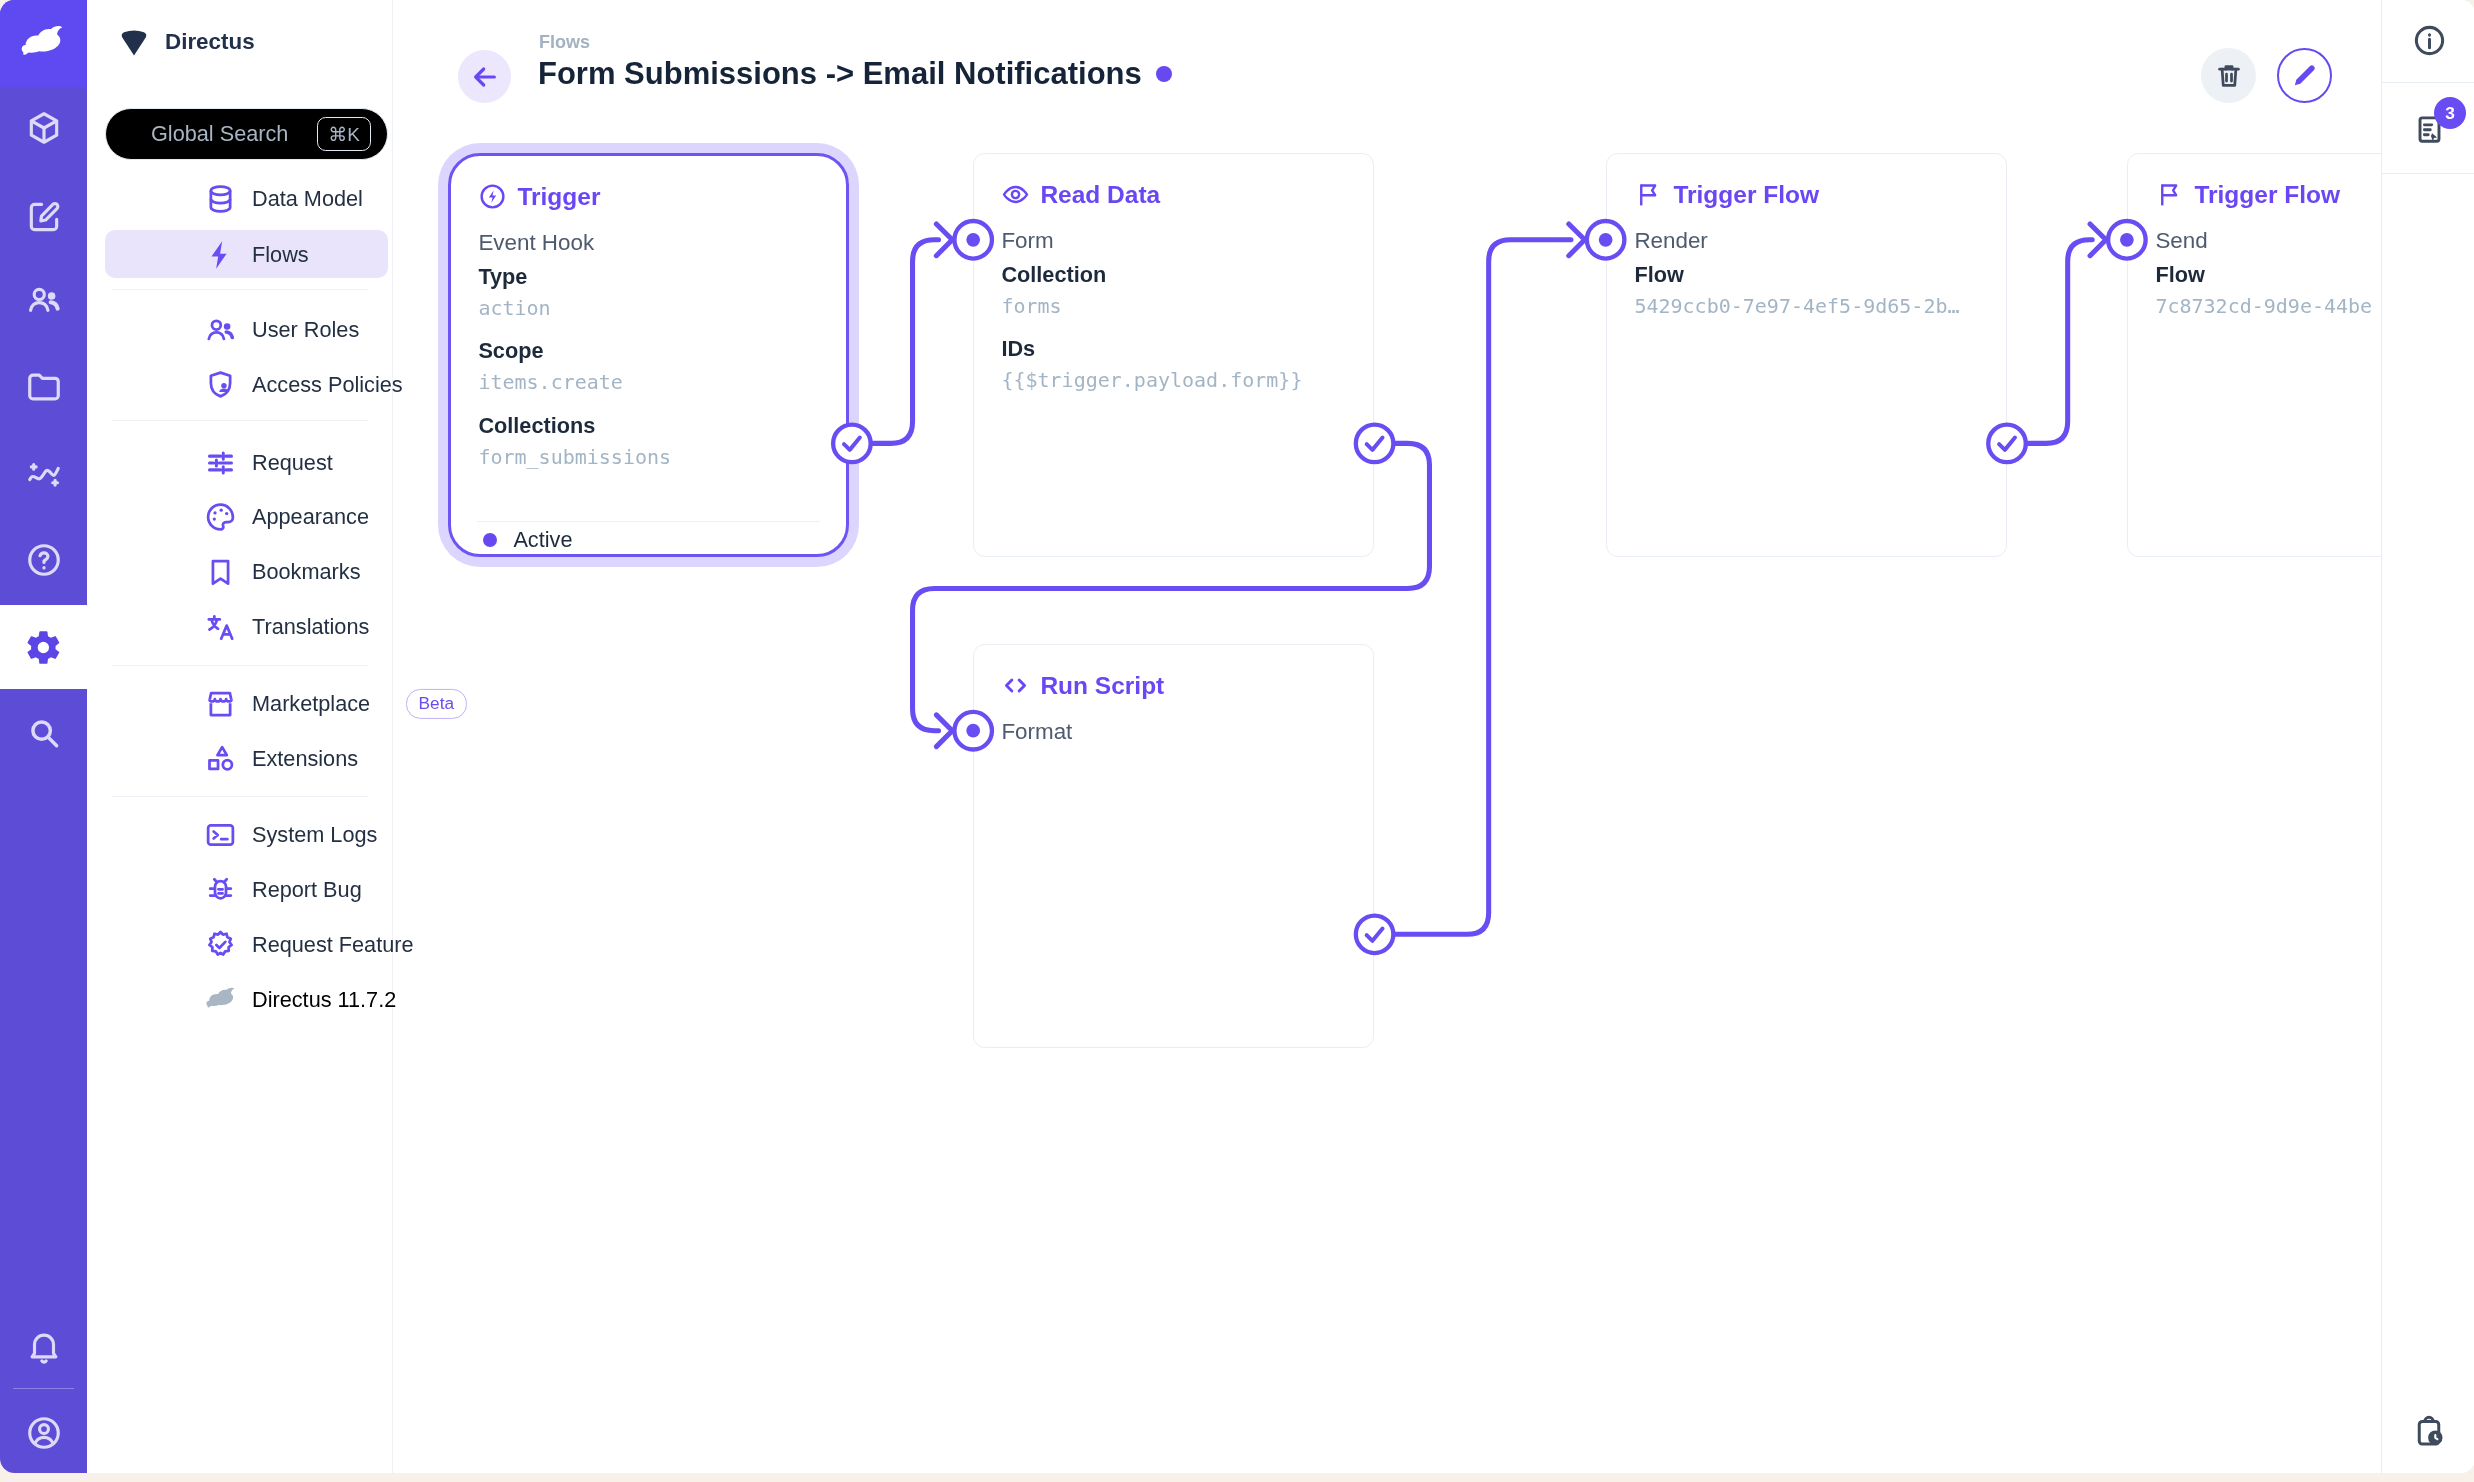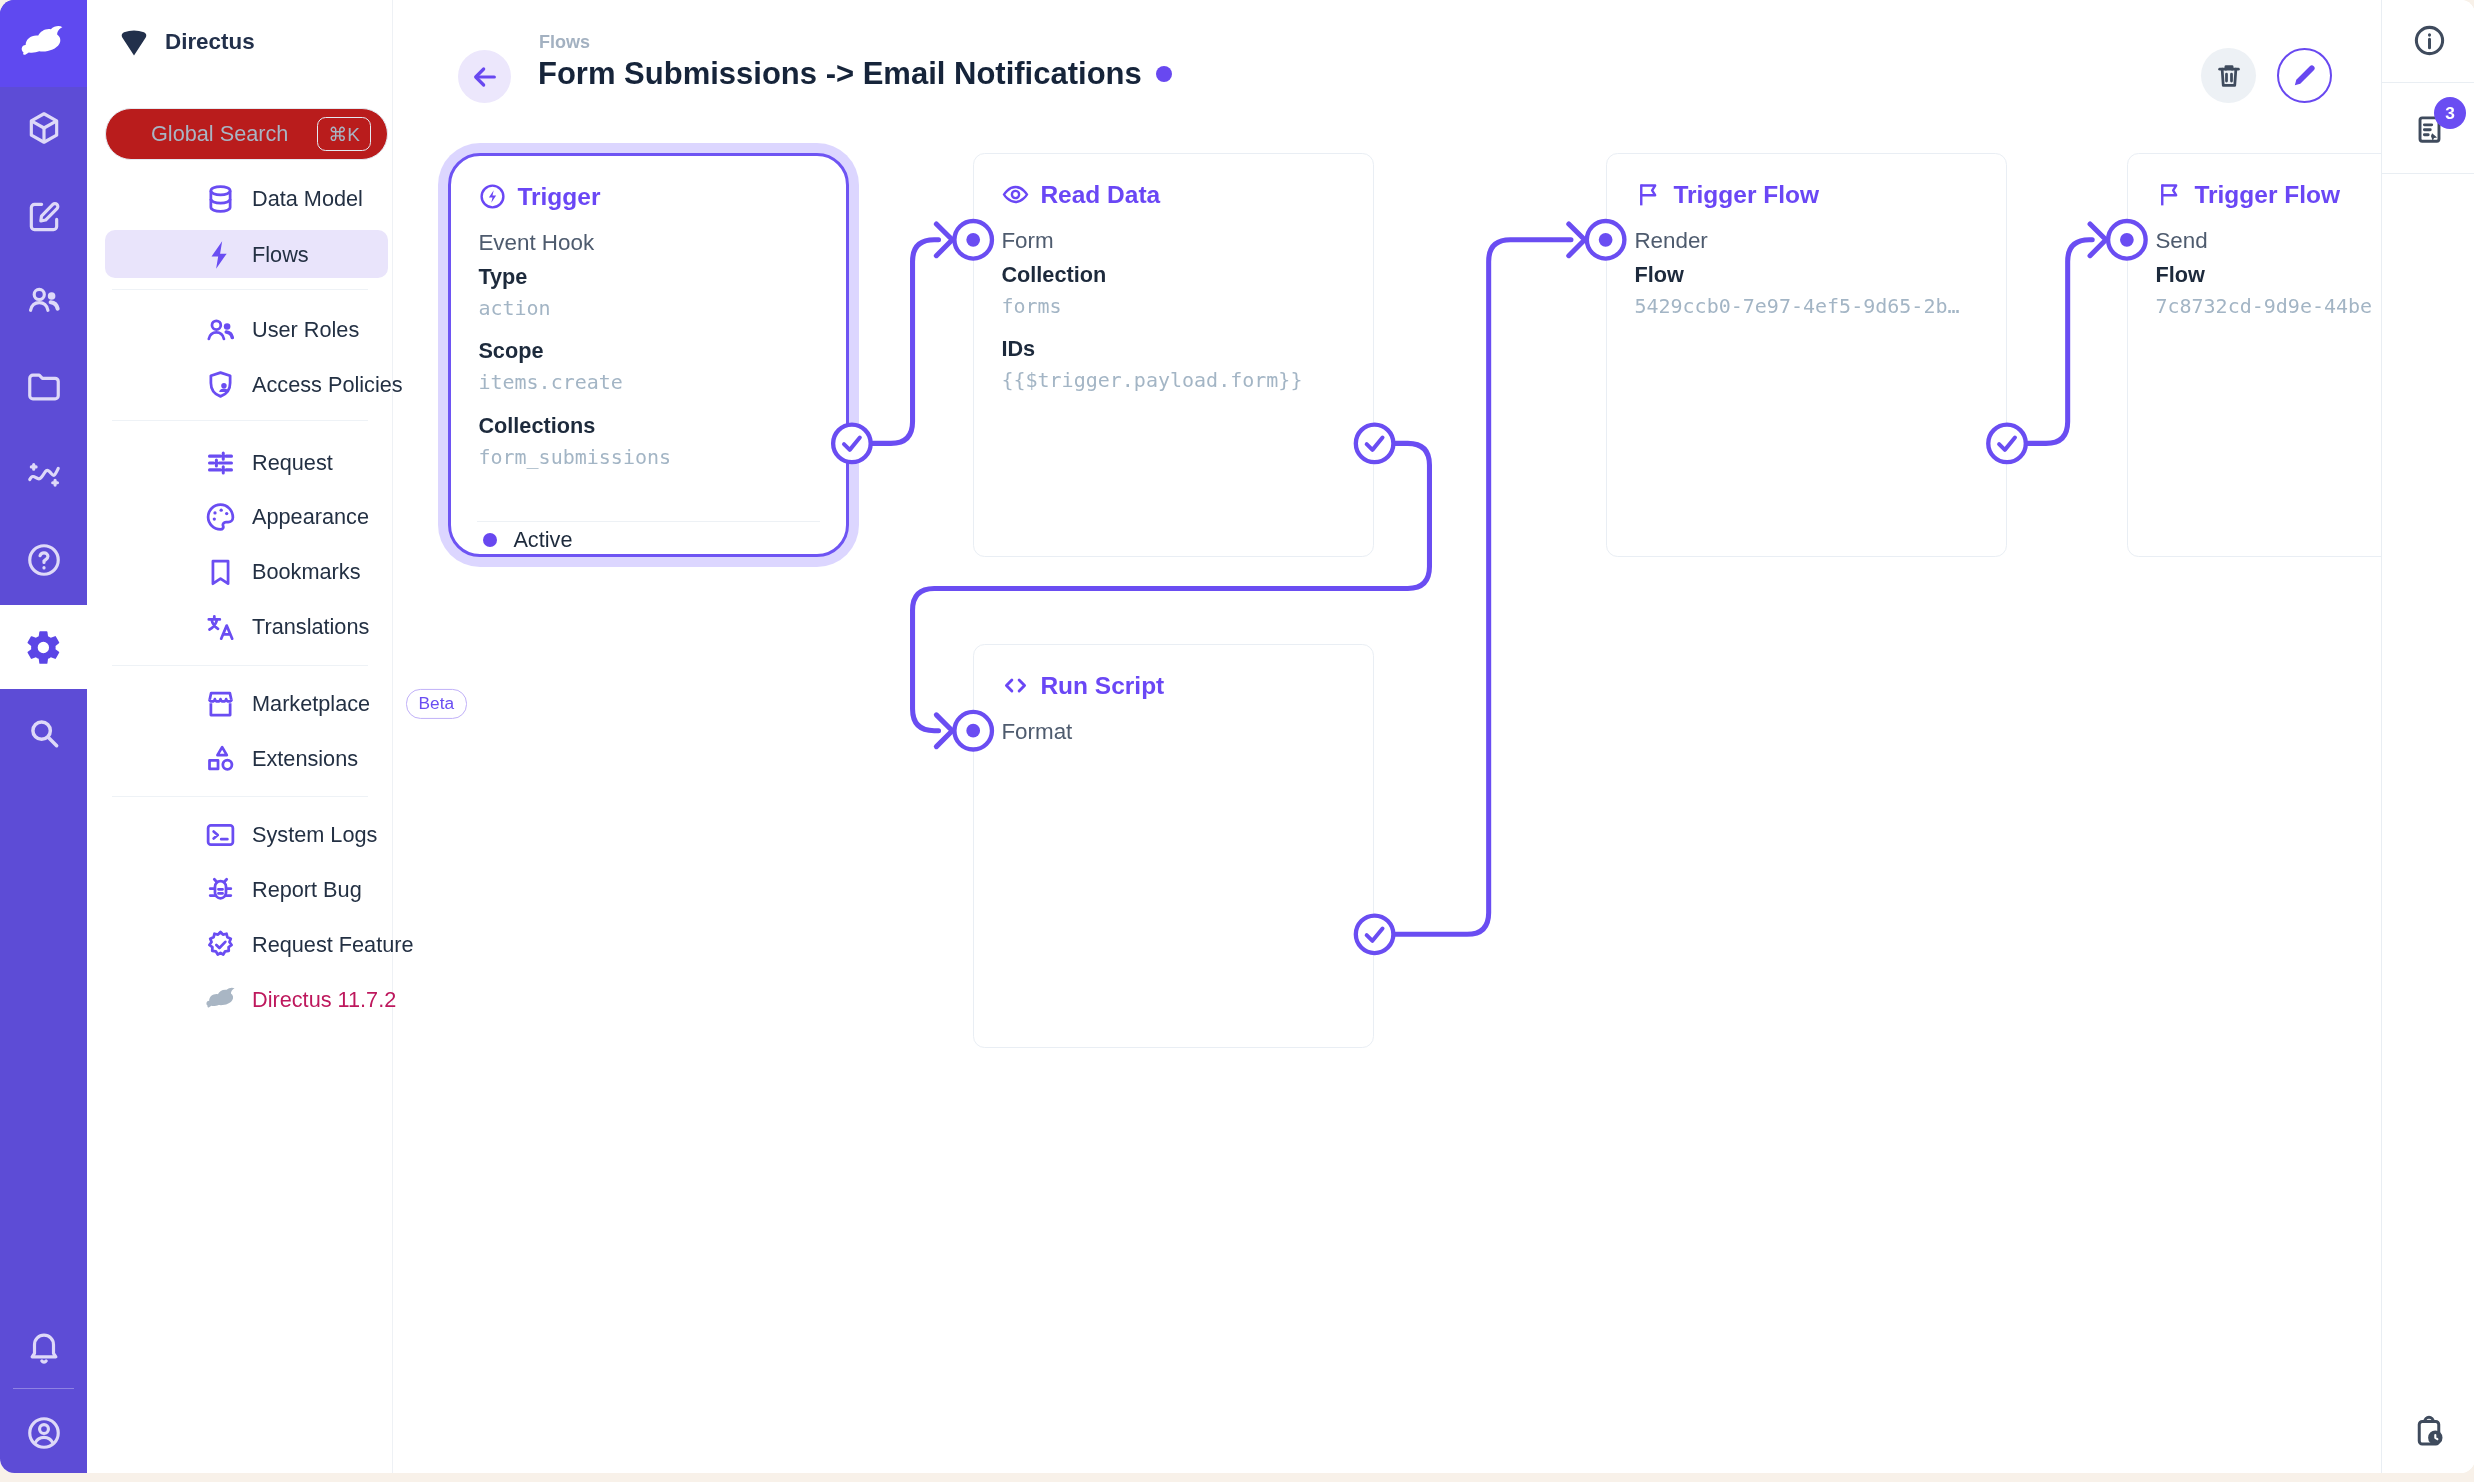--- a/index.html
+++ b/index.html
@@ -12,30 +12,30 @@
   .module-bar{position:absolute;left:0;top:0;width:87px;height:1473px;background:#5d4cd6;}
   .logo-tile{position:absolute;left:0;top:0;width:87px;height:87px;background:#5f49f0;display:flex;align-items:center;justify-content:center;}
   .mb-ic{position:absolute;left:0;width:87px;display:flex;justify-content:center;color:#ded9f8;}
   .mb-active{position:absolute;left:0;top:605px;width:87px;height:84px;background:#ffffff;display:flex;align-items:center;justify-content:center;color:#5b45e6;}
   .mb-divider{position:absolute;left:13px;top:1388px;width:61px;height:1.4px;background:rgba(255,255,255,.3);}
 
   
   .nav{position:absolute;left:87px;top:0;width:305px;height:1473px;background:#ffffff;border-right:1.4px solid #eef1f5;}
   .project-row{position:absolute;left:0;top:14.4px;width:305px;height:53px;}
   .project-name{position:absolute;left:78px;top:14.4px;font-size:22.4px;font-weight:700;color:#22304b;}
-  .searchbox{position:absolute;left:18px;top:108px;width:283px;height:52px;border:1.4px solid #e4eaf1;background:#b91c1c;border-radius:26px;box-sizing:border-box;display:flex;align-items:center;}
+  .searchbox{position:absolute;left:18px;top:108px;width:283px;height:52px;border:1.4px solid #e4eaf1;background:#000000;border-radius:26px;box-sizing:border-box;display:flex;align-items:center;}
   .searchbox .ph{margin-left:45px;font-size:21.7px;color:#a8b5c4;flex:1;}
   .kbd{margin-right:16px;border:1.4px solid #e4eaf1;border-radius:8.7px;padding:4.3px 10px;font-size:19px;color:#a8b5c4;}
   .nav-item{position:absolute;left:0;width:305px;height:55px;cursor:pointer;}
   .nav-item .nicon{position:absolute;left:117px;top:50%;transform:translate(0,-50%);color:#6a4df2;}
   .nav-item .nlabel{position:absolute;left:165px;top:50%;transform:translateY(-50%);font-size:21.7px;font-weight:400;color:#233043;white-space:nowrap;}
   .nav-pill{position:absolute;left:18px;top:230px;width:283px;height:48px;background:#e9e4fb;border-radius:10px;}
   .nav-div{position:absolute;left:25px;width:256px;height:1.4px;background:#eef2f6;}
   .beta-badge{position:absolute;left:319px;top:50%;transform:translateY(-50%);border:1.4px solid #c0b0f8;color:#6a4df2;font-size:17.3px;font-weight:500;border-radius:14.4px;padding:3.6px 11.6px;}
-  .version-row .nlabel{color:#be185d;font-weight:400;}
+  .version-row .nlabel{color:#000000;font-weight:400;}
   .version-row .nicon{color:#a9b6c4;}
 
   
   .canvas{position:absolute;left:0;top:0;width:2381px;height:1473px;background:#ffffff;overflow:hidden;}
   .back-btn{position:absolute;left:458px;top:50px;width:53px;height:53px;border-radius:50%;background:#ece7fc;display:flex;align-items:center;justify-content:center;color:#6848f0;cursor:pointer;}
   .breadcrumb{position:absolute;left:539px;top:32px;font-size:18px;font-weight:700;color:#a3b1c1;}
   .title-row{position:absolute;left:538px;top:56px;display:flex;align-items:center;gap:14.4px;}
   .page-title{font-size:31px;font-weight:700;color:#16243a;margin:0;white-space:nowrap;}
   .title-dot{width:16px;height:16px;border-radius:50%;background:#6848f0;}
   .round-btn{position:absolute;width:55px;height:55px;border-radius:50%;display:flex;align-items:center;justify-content:center;box-sizing:border-box;cursor:pointer;}

